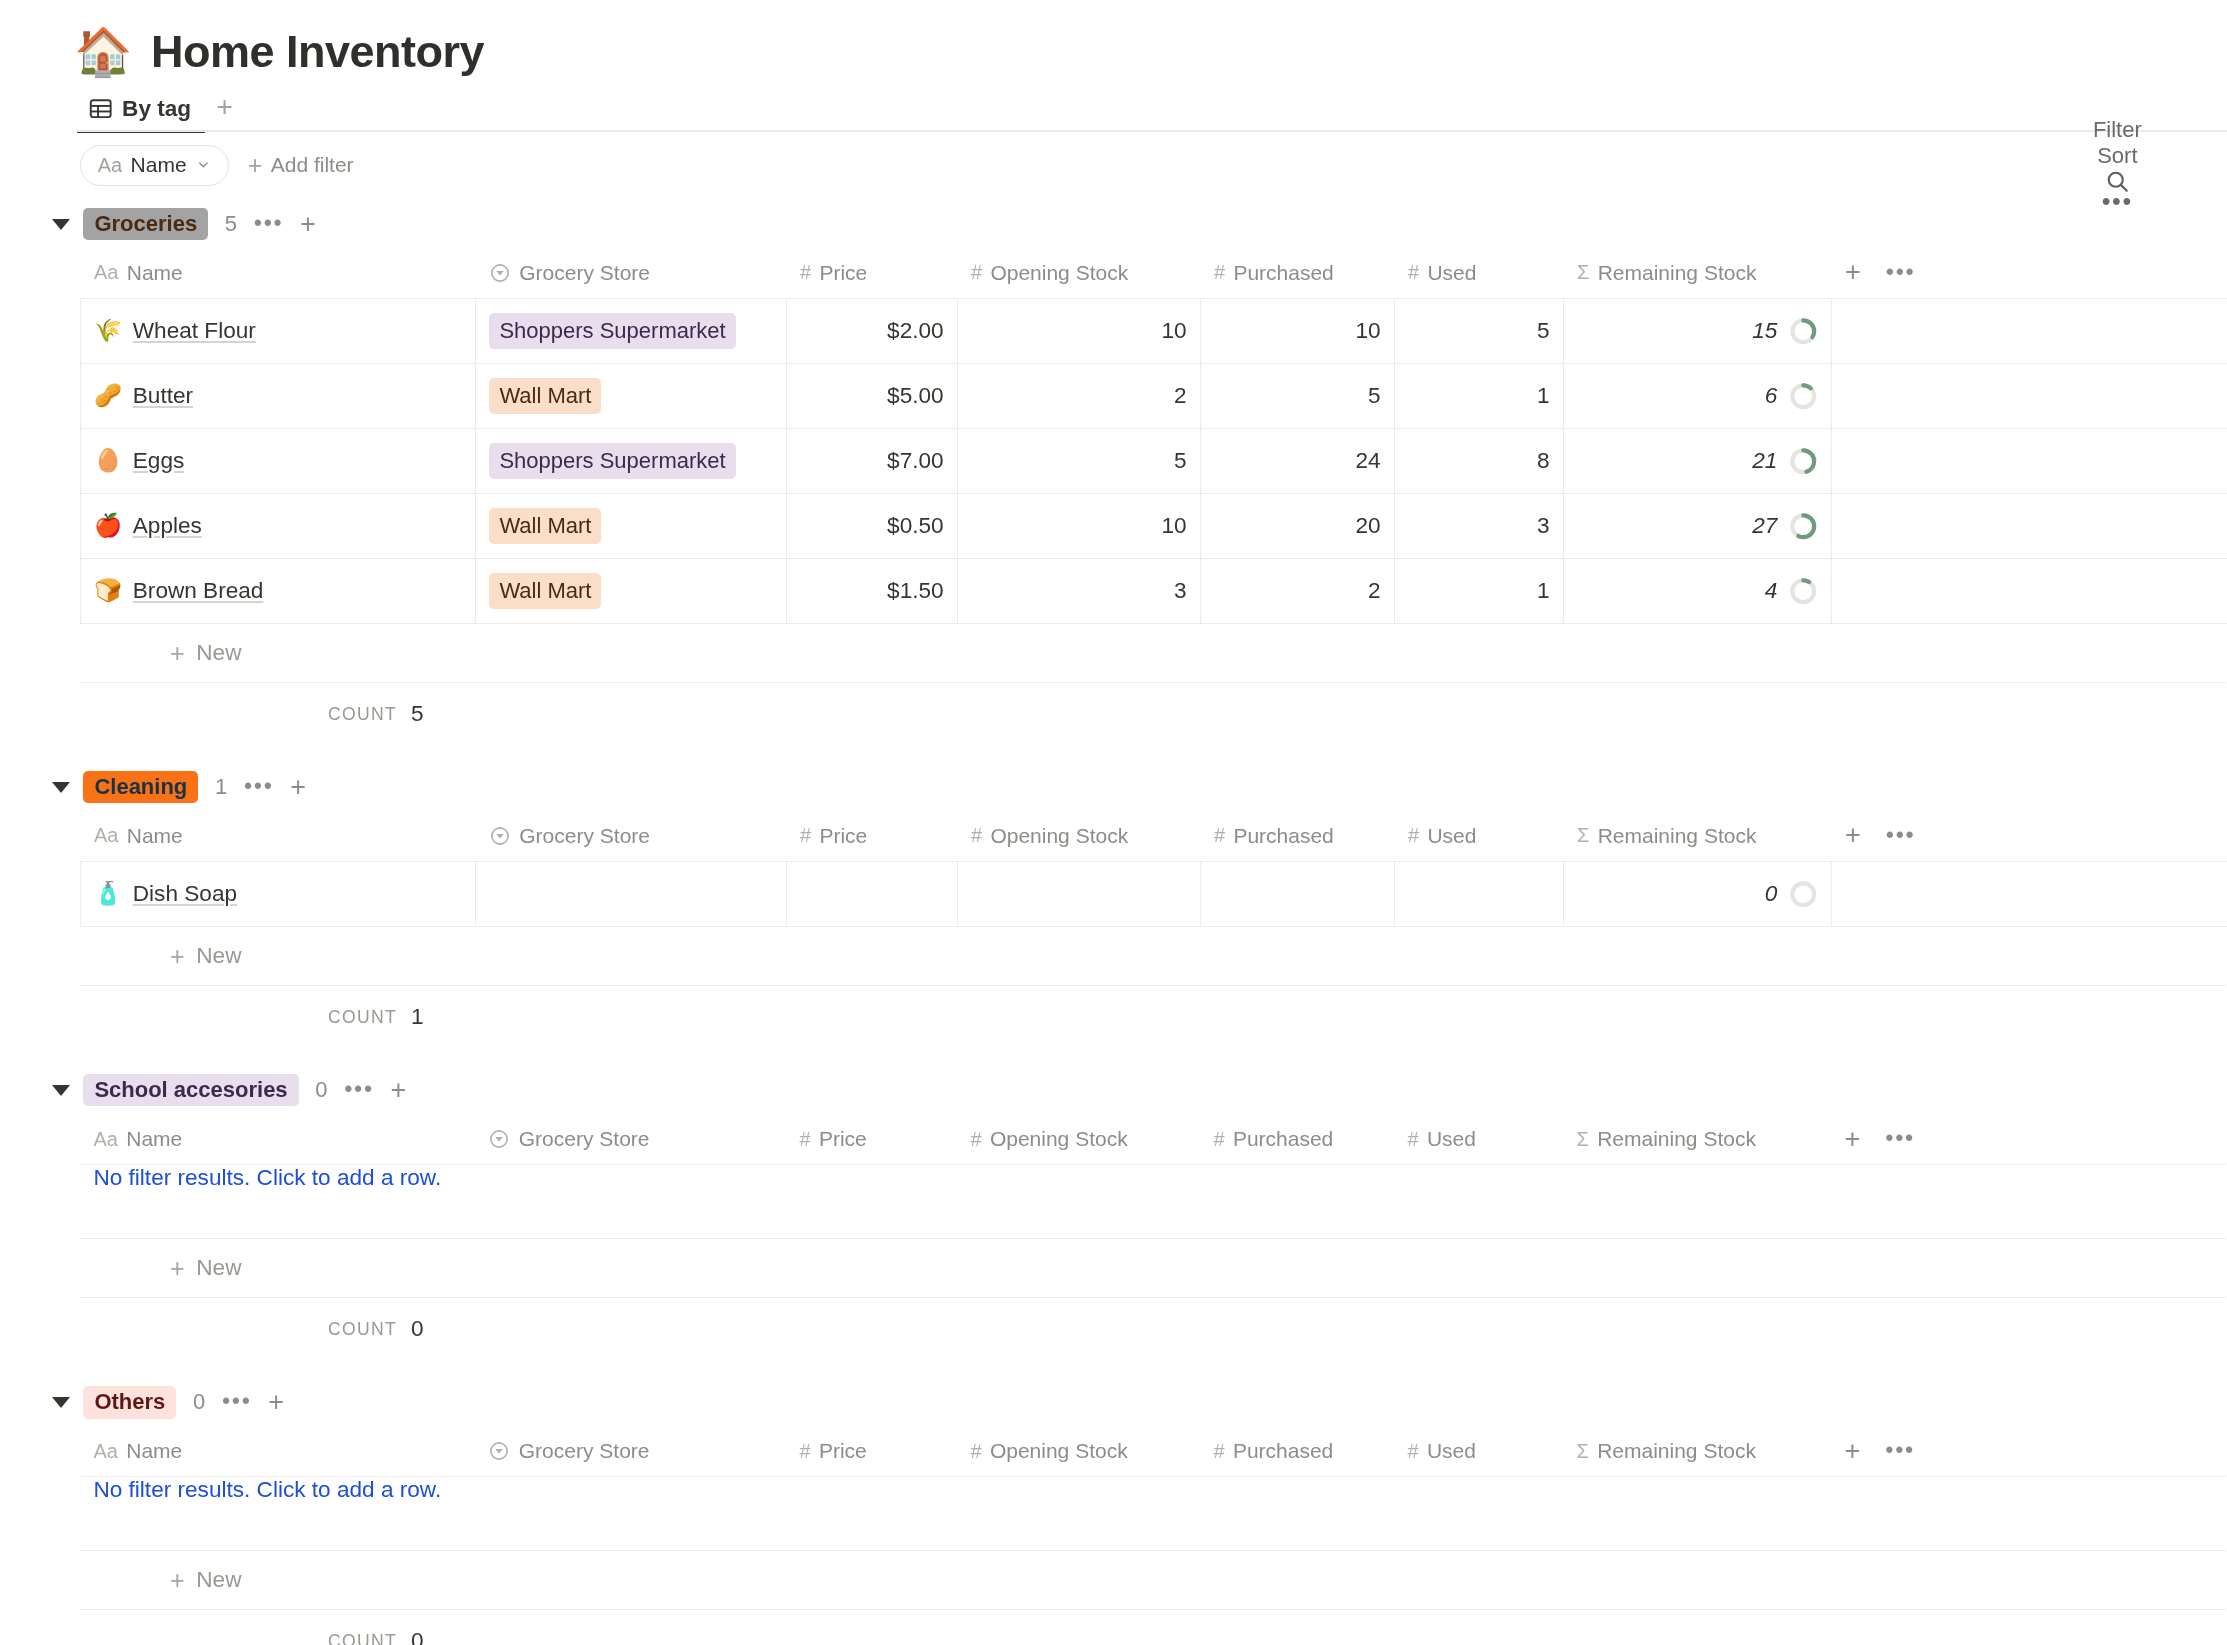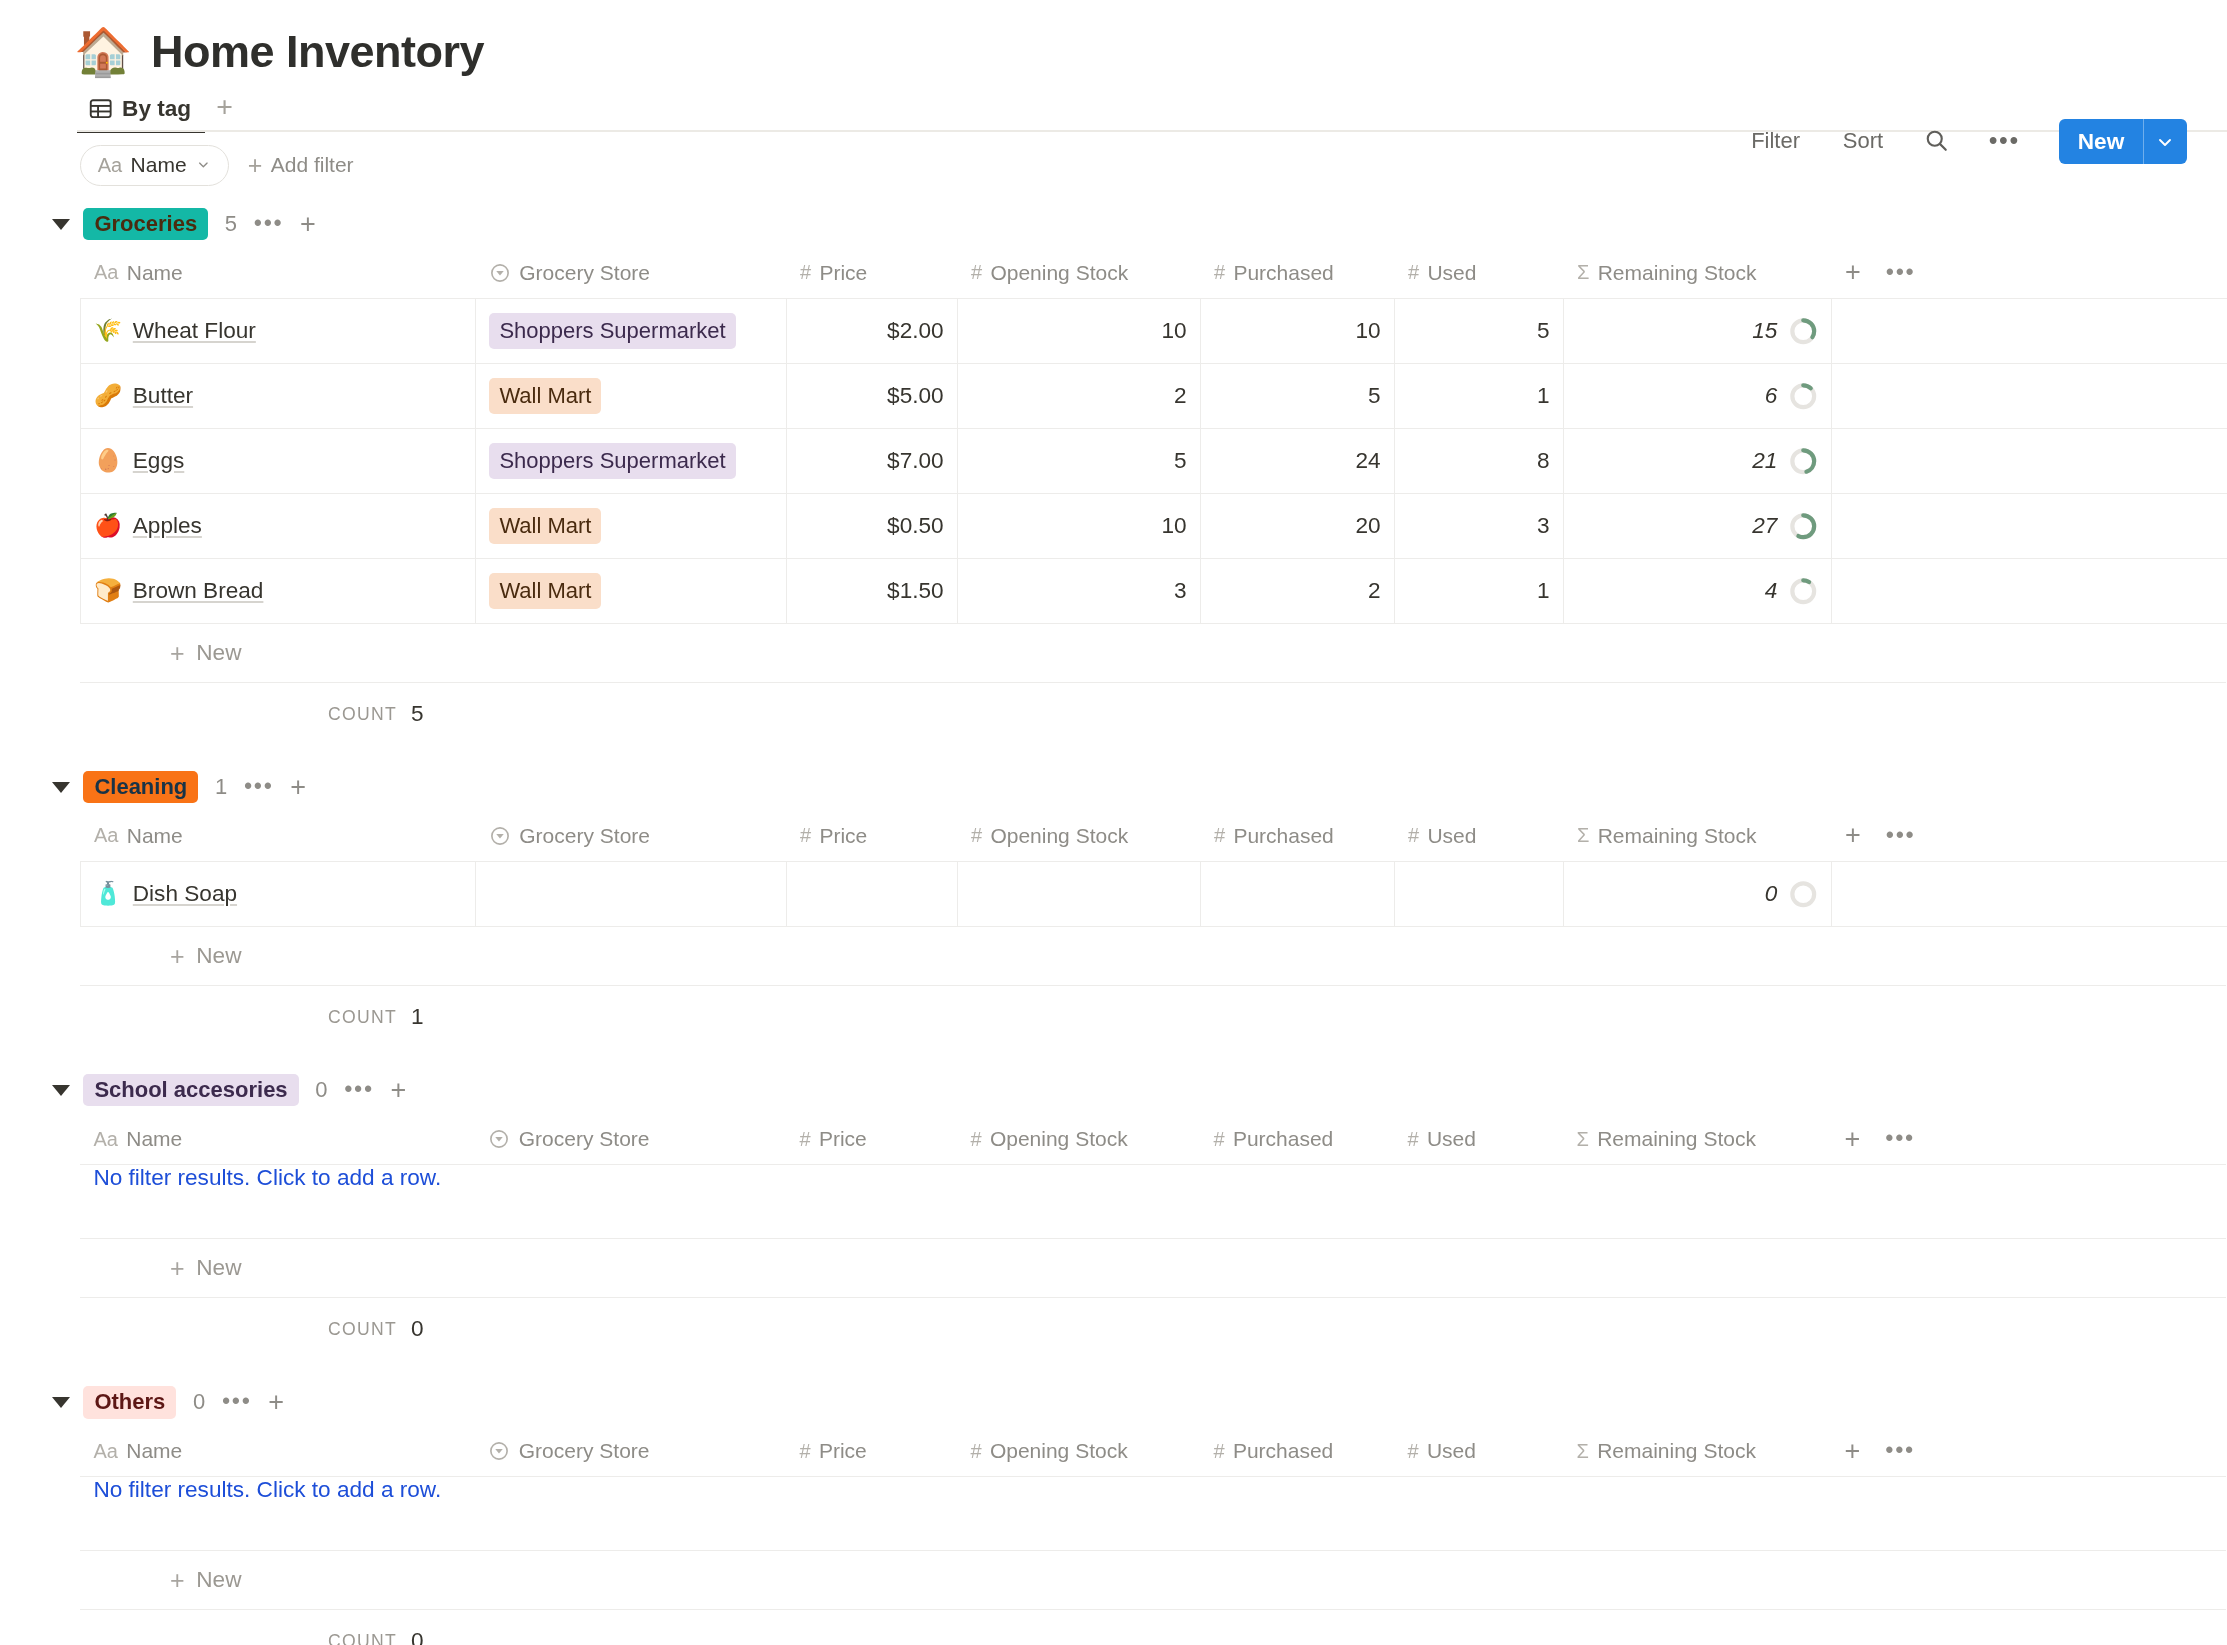--- a/index.html
+++ b/index.html
@@ -69,23 +69,24 @@
     height: 1.7px;
     background: #eceae5;
   }
 
   
   .toolbar {
     position: absolute;
     right: 40px;
     top: 117px;
     display: flex;
-    align-items: flex-end;
-    gap: 16px;
+    align-items: center;
+    gap: 0;
     height: 47px;
+    flex-direction: column;
   }
   .tb-item {
     font-size: 22px;
     color: #6b6a66;
     padding: 0 13.4px;
     cursor: pointer;
     display: flex;
     align-items: center;
     height: 47px;
   }
@@ -341,21 +342,21 @@
   <div class="add-filter">
     <span class="plus-glyph">+</span>
     <span>Add filter</span>
   </div>
 </div>
 
 <div id="groups-root">
   <div class="group">
     <div class="group-header">
       <span class="tri"></span>
-      <span class="gtag" style="background:#14b8a6;color:#4a2b0f">Groceries</span>
+      <span class="gtag" style="background:#a3a3a3;color:#4a2b0f">Groceries</span>
       <span class="gcount">5</span>
       <span class="gdots">•••</span>
       <span class="gplus">+</span>
     </div>
     <table class="grid">
       <colgroup>
     <col class="c-name">
           <col class="c-store">
           <col class="c-price">
           <col class="c-open">

